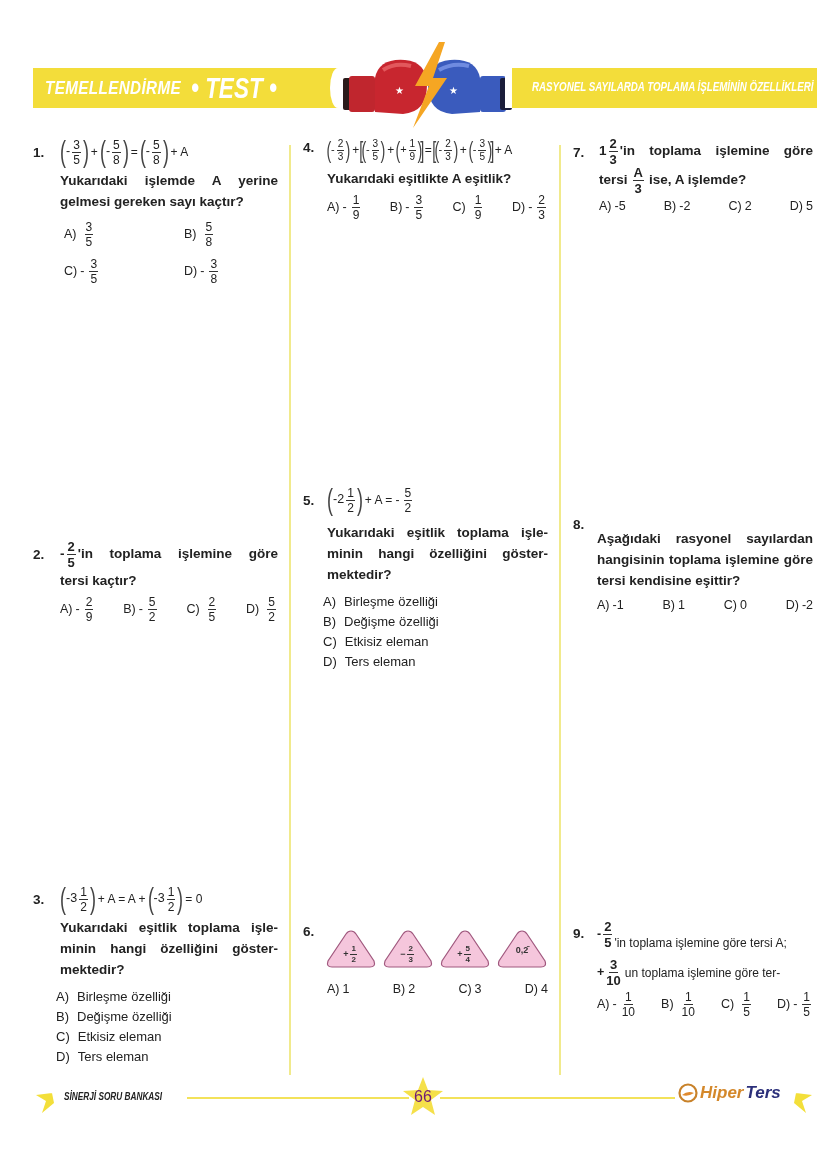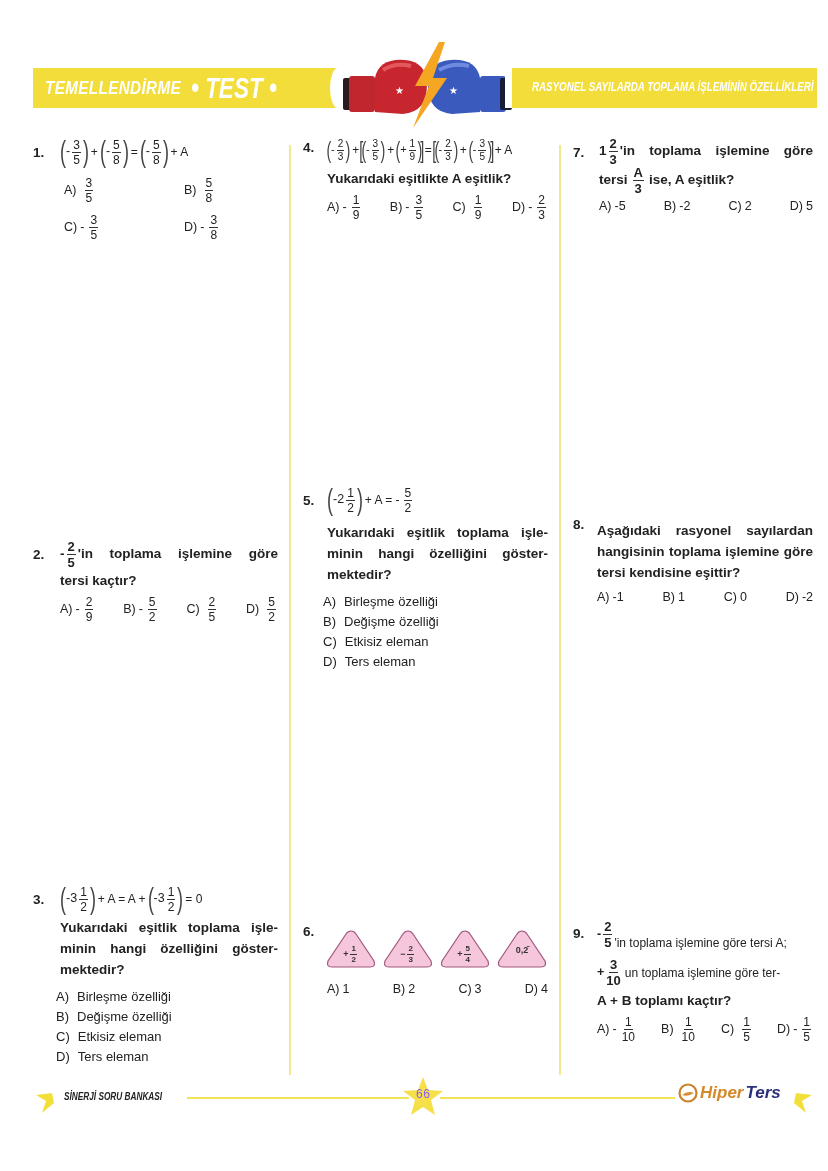--- a/index.html
+++ b/index.html
@@ -68,21 +68,21 @@
   
   .tris { display: flex; gap: 5px; margin-top: 0px; margin-left: -2px; }
   .tri { position: relative; width: 52px; height: 42px; }
   .tri svg { position: absolute; left: 0; top: 0; }
   .tri .lab { position: absolute; left: 0; right: 0; bottom: 6px; display: flex; justify-content: center; align-items: center; font-size: 9px; font-weight: bold; color: #333; }
   .tri .lab .frac { font-size: 8px; }
 
   
   .foot-line { position: absolute; top: 1097px; height: 2px; background: #f3e25a; }
   .foot-left { position: absolute; left: 64px; top: 1090px; font-size: 11px; font-weight: bold; font-style: italic; color: #222; transform: scaleX(0.75); transform-origin: left center; white-space: nowrap; }
-  .page-num { position: absolute; left: 408px; top: 1088px; width: 30px; text-align: center; font-size: 12px; color: #8b5cf6; font-family: Liberation Mono, monospace; }
+  .page-num { position: absolute; left: 408px; top: 1088px; width: 30px; text-align: center; font-size: 16px; color: #701a75; }
   .brand { position: absolute; left: 678px; top: 1083px; display: flex; align-items: center; gap: 2px; }
   .brand .h { font-size: 17px; font-weight: bold; font-style: italic; color: #d4882a; }
   .brand .z { font-size: 17px; font-weight: bold; font-style: italic; color: #2b2f7a; }
 </style>
 </head>
 <body>
 
 <div class="hdr-left">
   <span class="t1">TEMELLENDİRME</span>
   <span class="t2">• TEST • 17</span>
@@ -136,20 +136,21 @@
       <span class="op">=</span>
       <span class="paren">(</span>
         <span>-</span>
         <span class="frac">
           <span class="n">5</span>
           <span class="d">8</span>
         </span>
         <span class="paren">)</span>
       <span class="op">+ A</span>
     </div>
+    <div class="stem">Yukarıdaki işlemde A yerine gelmesi gereken sayı kaçtır?</div>
     <div class="opts-grid">
       <span class="opt">
           <span>A)</span>
           <span></span>
           <span class="frac">
             <span class="n">3</span>
             <span class="d">5</span>
           </span>
         </span>
       <span class="opt">
@@ -480,21 +481,21 @@
           <span class="d">3</span>
         </span>
       <span style="flex:1; text-align:justify; text-align-last:justify;">'in toplama işlemine göre</span>
     </div>
     <div class="stem" style="display:flex; align-items:center; gap:3px; margin-top:0;">
       <span>tersi</span>
         <span class="frac b">
           <span class="n">A</span>
           <span class="d">3</span>
         </span>
-        <span>ise, A eşitlik?</span>
+        <span>ise, A işlemde?</span>
     </div>
     <div class="opts-row" style="margin-top:2px;">
       <span class="opt">
           <span>A)</span>
           <span>-5</span>
         </span>
       <span class="opt">
           <span>B)</span>
           <span>-2</span>
         </span>
@@ -506,21 +507,21 @@
           <span>D)</span>
           <span>5</span>
         </span>
     </div>
   </div>
 </div>
 
 <div class="q" style="left:573px; top:515px; width:240px;">
   <span class="qnum">8.</span>
   <div class="qbody" style="margin-left:24px;">
-    <div class="stem" style="margin-top:6px;">Aşağıdaki rasyonel sayılardan hangisinin toplama işlemine göre tersi kendisine eşittir?</div>
+    <div class="stem" style="margin-top:14px;">Aşağıdaki rasyonel sayılardan hangisinin toplama işlemine göre tersi kendisine eşittir?</div>
     <div class="opts-row">
       <span class="opt">
           <span>A)</span>
           <span>-1</span>
         </span>
       <span class="opt">
           <span>B)</span>
           <span>1</span>
         </span>
       <span class="opt">
@@ -547,21 +548,20 @@
         <span style="font-size:12px;margin-top:18px;">'in toplama işlemine göre tersi A;</span>
     </div>
     <div class="plain" style="display:flex; align-items:center; line-height:1.2; margin-top:8px; white-space:nowrap;">
       <span style="font-weight:bold">+</span>
         <span class="frac b">
           <span class="n">3</span>
           <span class="d">10</span>
         </span>
         <span style="font-size:12px; margin-left:2px;">un toplama işlemine göre ter-</span>
     </div>
-    <div class="stem" style="margin-top:4px;">A + B toplamı kaçtır?</div>
     <div class="opts-row">
       <span class="opt">
           <span>A)</span>
           <span>-</span>
           <span class="frac">
             <span class="n">1</span>
             <span class="d">10</span>
           </span>
         </span>
       <span class="opt">

